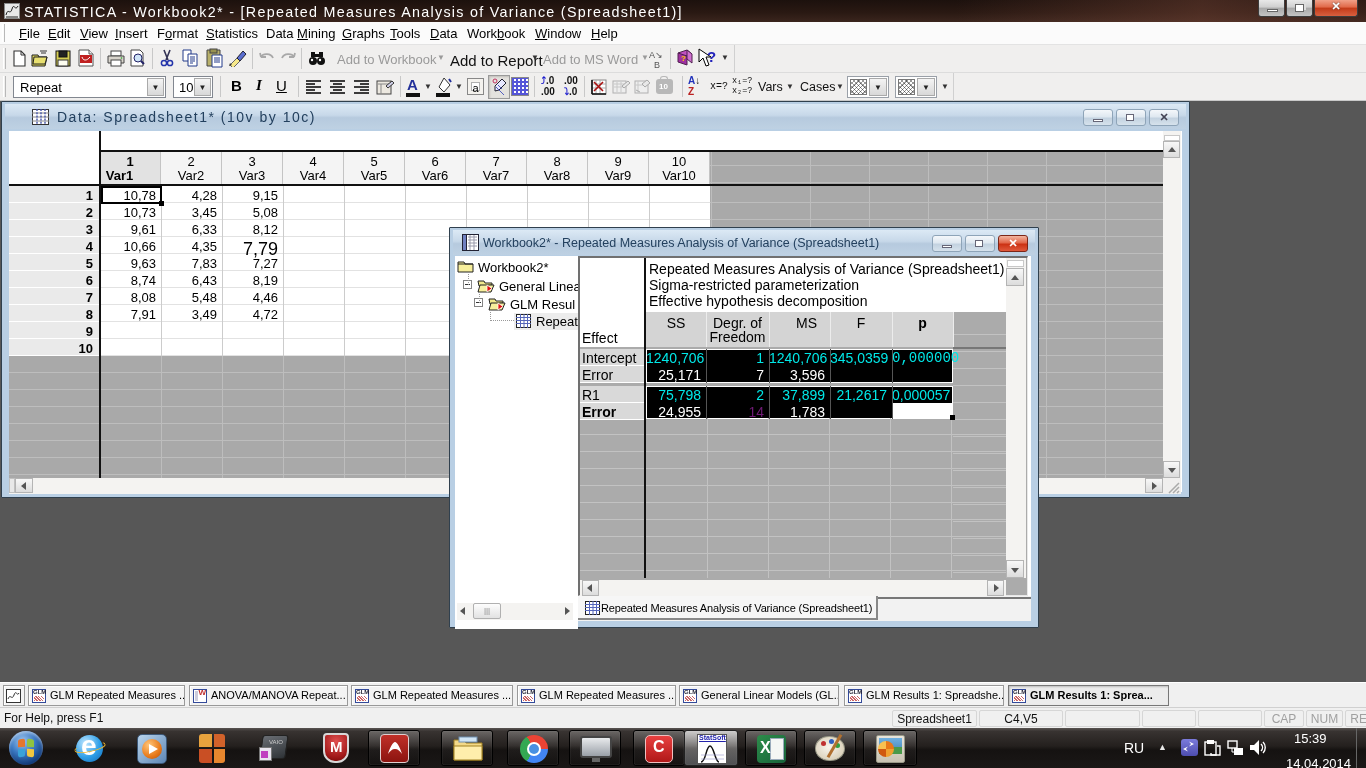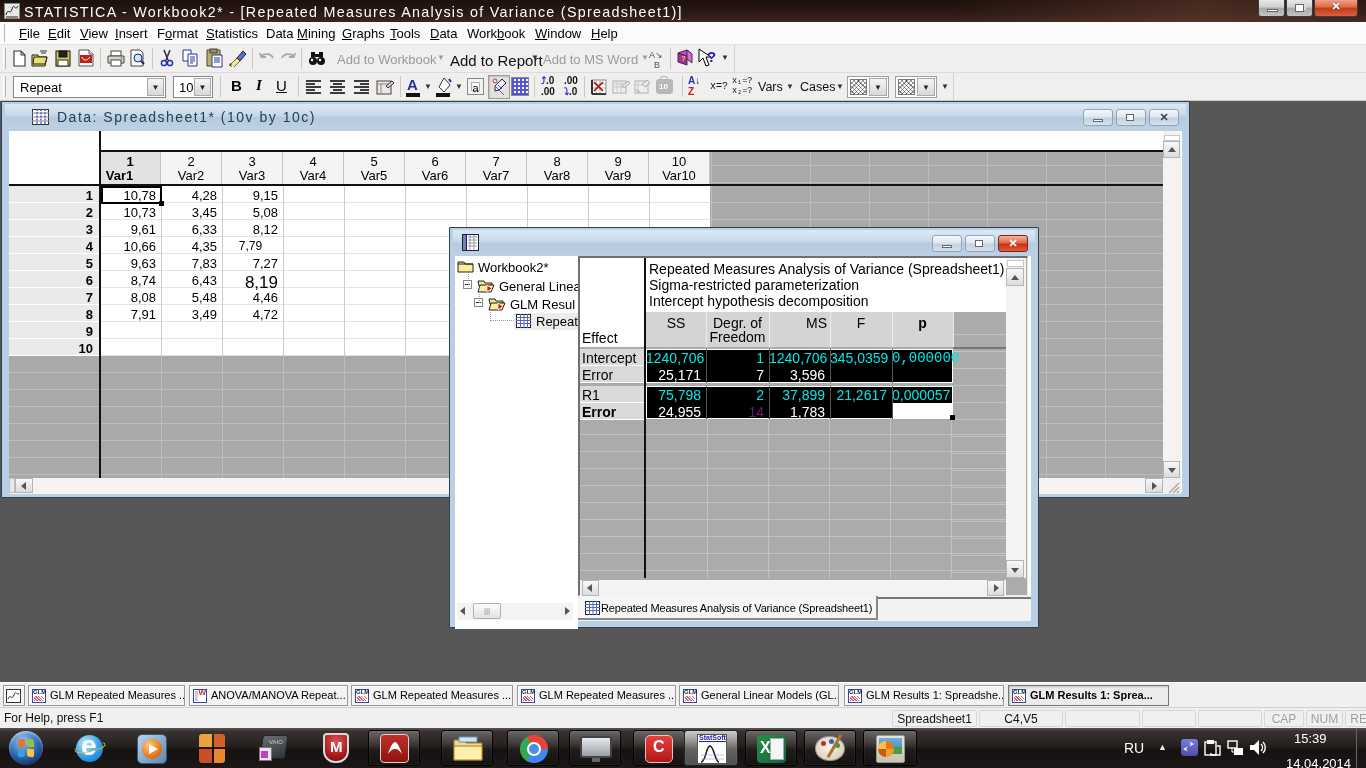--- a/index.html
+++ b/index.html
@@ -399,27 +399,27 @@
             <div class="abs" style="left:153px;top:57px;width:55px;text-align:right;font-size:13px;">4,28</div>
             <div class="abs" style="left:214px;top:57px;width:55px;text-align:right;font-size:13px;">9,15</div>
             <div class="abs" style="left:92px;top:74px;width:55px;text-align:right;font-size:13px;">10,73</div>
             <div class="abs" style="left:153px;top:74px;width:55px;text-align:right;font-size:13px;">3,45</div>
             <div class="abs" style="left:214px;top:74px;width:55px;text-align:right;font-size:13px;">5,08</div>
             <div class="abs" style="left:92px;top:91px;width:55px;text-align:right;font-size:13px;">9,61</div>
             <div class="abs" style="left:153px;top:91px;width:55px;text-align:right;font-size:13px;">6,33</div>
             <div class="abs" style="left:214px;top:91px;width:55px;text-align:right;font-size:13px;">8,12</div>
             <div class="abs" style="left:92px;top:108px;width:55px;text-align:right;font-size:13px;">10,66</div>
             <div class="abs" style="left:153px;top:108px;width:55px;text-align:right;font-size:13px;">4,35</div>
-            <div class="abs" style="left:214px;top:108px;width:55px;text-align:center;font-size:12px;">7,79</div>
+            <div class="abs" style="left:214px;top:108px;width:55px;text-align:right;font-size:18px;">7,79</div>
             <div class="abs" style="left:92px;top:125px;width:55px;text-align:right;font-size:13px;">9,63</div>
             <div class="abs" style="left:153px;top:125px;width:55px;text-align:right;font-size:13px;">7,83</div>
             <div class="abs" style="left:214px;top:125px;width:55px;text-align:right;font-size:13px;">7,27</div>
             <div class="abs" style="left:92px;top:142px;width:55px;text-align:right;font-size:13px;">8,74</div>
             <div class="abs" style="left:153px;top:142px;width:55px;text-align:right;font-size:13px;">6,43</div>
-            <div class="abs" style="left:214px;top:142px;width:55px;text-align:right;font-size:17px;">8,19</div>
+            <div class="abs" style="left:214px;top:142px;width:55px;text-align:right;font-size:13px;">8,19</div>
             <div class="abs" style="left:92px;top:159px;width:55px;text-align:right;font-size:13px;">8,08</div>
             <div class="abs" style="left:153px;top:159px;width:55px;text-align:right;font-size:13px;">5,48</div>
             <div class="abs" style="left:214px;top:159px;width:55px;text-align:right;font-size:13px;">4,46</div>
             <div class="abs" style="left:92px;top:176px;width:55px;text-align:right;font-size:13px;">7,91</div>
             <div class="abs" style="left:153px;top:176px;width:55px;text-align:right;font-size:13px;">3,49</div>
             <div class="abs" style="left:214px;top:176px;width:55px;text-align:right;font-size:13px;">4,72</div>
           </div>
 
         <div class="abs" style="left:0;top:225px;width:90px;height:122px;background:#a9a9a9;
              background-image:repeating-linear-gradient(180deg,transparent 0 16px,#bdbdbd 16px 17px);"></div>
@@ -457,20 +457,21 @@
       </div>
     </div>
     <div id="wbwin" class="win">
       <div class="wtitle">
         <svg class="abs" style="left:9px;top:4px;" width="17" height="17" viewBox="0 0 17 17">
             <rect x="0.5" y="0.5" width="4" height="16" fill="#7080c0" stroke="#223"></rect>
             <rect x="4.5" y="0.5" width="12" height="16" fill="#fff" stroke="#223"></rect>
             <path d="M6 3h9M6 6h9M6 9h9M6 12h9" stroke="#99a"></path>
             <path d="M8 1v15M12 1v15" stroke="#99a"></path>
           </svg>
+        <span class="wtext" style="left:30px; top:6px; font-size:12.5px;">Workbook2* - Repeated Measures Analysis of Variance (Spreadsheet1)</span>
       </div>
       <div class="wbtns" style="right:10px;">
         <div class="wbtn">
             <div style="position:absolute;left:9px;top:9px;width:10px;height:3px;background:#fff;border:1px solid #667;"></div>
           </div>
         <div class="wbtn">
             <div style="position:absolute;left:9px;top:4px;width:8px;height:7px;background:#fff;border:1px solid #667;"></div>
           </div>
         <div class="wbtn red">
             <span style="position:absolute;left:0;right:0;top:1px;text-align:center;color:#fff;font-weight:bold;font-size:11px;">✕</span>
@@ -518,32 +519,32 @@
             <div style="position:absolute;left:16px;top:0px;width:28px;height:16px;background:linear-gradient(180deg,#fdfdfd,#e2e2e2);border:1px solid #b0b0b0;border-radius:2px;text-align:center;color:#888;font-size:8px;line-height:14px;">|||</div>
             <div class="tri-r" style="right:3px;top:4px;"></div>
           </div>
         </div>
 
         <div class="abs" style="left:123px;top:0;width:450px;height:340px;border-top:2px solid #707070;border-left:2px solid #707070;border-right:1px solid #e8e8e8;border-bottom:1px solid #e8e8e8;background:#ababab;">
 
           <div class="abs" style="left:0;top:0;width:426px;height:54px;background:#fff;"></div>
           <span class="abs" style="left:69px;top:3px;font-size:14px;white-space:nowrap;">Repeated Measures Analysis of Variance (Spreadsheet1)</span>
           <span class="abs" style="left:69px;top:19px;font-size:14px;white-space:nowrap;">Sigma-restricted parameterization</span>
-          <span class="abs" style="left:69px;top:35px;font-size:14px;white-space:nowrap;">Intercept hypothesis decomposition</span>
+          <span class="abs" style="left:69px;top:35px;font-size:14px;white-space:nowrap;">Effective hypothesis decomposition</span>
 
           <div class="abs" style="left:0;top:0;width:64px;height:89px;background:#fff;"></div>
           <span class="abs" style="left:2px;top:72px;font-size:14px;">Effect</span>
 
           <div class="abs" style="left:66px;top:54px;width:307px;height:35px;background:#d4d4d4;"></div>
           <div class="abs" style="left:373px;top:54px;width:53px;height:266px;background-color:#ababab;background-image:repeating-linear-gradient(180deg,transparent 0 16px,#c2c2c2 16px 17px);background-position:0 6px;"></div>
           <div class="abs" style="left:373px;top:89px;width:53px;height:2px;background:#777;"></div>
           <div id="wbheads">
               <div class="abs" style="left:66px;top:57px;width:60px;text-align:center;font-size:14px;">SS</div>
               <div class="abs" style="left:126px;top:57px;width:63px;text-align:center;font-size:14px;">Degr. of</div>
-              <div class="abs" style="left:206px;top:57px;width:61px;text-align:center;font-size:14px;">MS</div>
+              <div class="abs" style="left:196px;top:57px;width:61px;text-align:center;font-size:14px;">MS</div>
               <div class="abs" style="left:250px;top:57px;width:62px;text-align:center;font-size:14px;">F</div>
               <div class="abs" style="left:312px;top:57px;width:61px;text-align:center;font-size:14px;font-weight:bold;">p</div>
               <div class="abs" style="left:126px;top:71px;width:63px;text-align:center;font-size:14px;">Freedom</div>
               <div class="abs" style="left:126px;top:54px;width:1px;height:35px;background:#ececec;"></div>
               <div class="abs" style="left:189px;top:54px;width:1px;height:35px;background:#ececec;"></div>
               <div class="abs" style="left:250px;top:54px;width:1px;height:35px;background:#ececec;"></div>
               <div class="abs" style="left:312px;top:54px;width:1px;height:35px;background:#ececec;"></div>
               <div class="abs" style="left:373px;top:54px;width:1px;height:35px;background:#ececec;"></div>
             </div>
 

